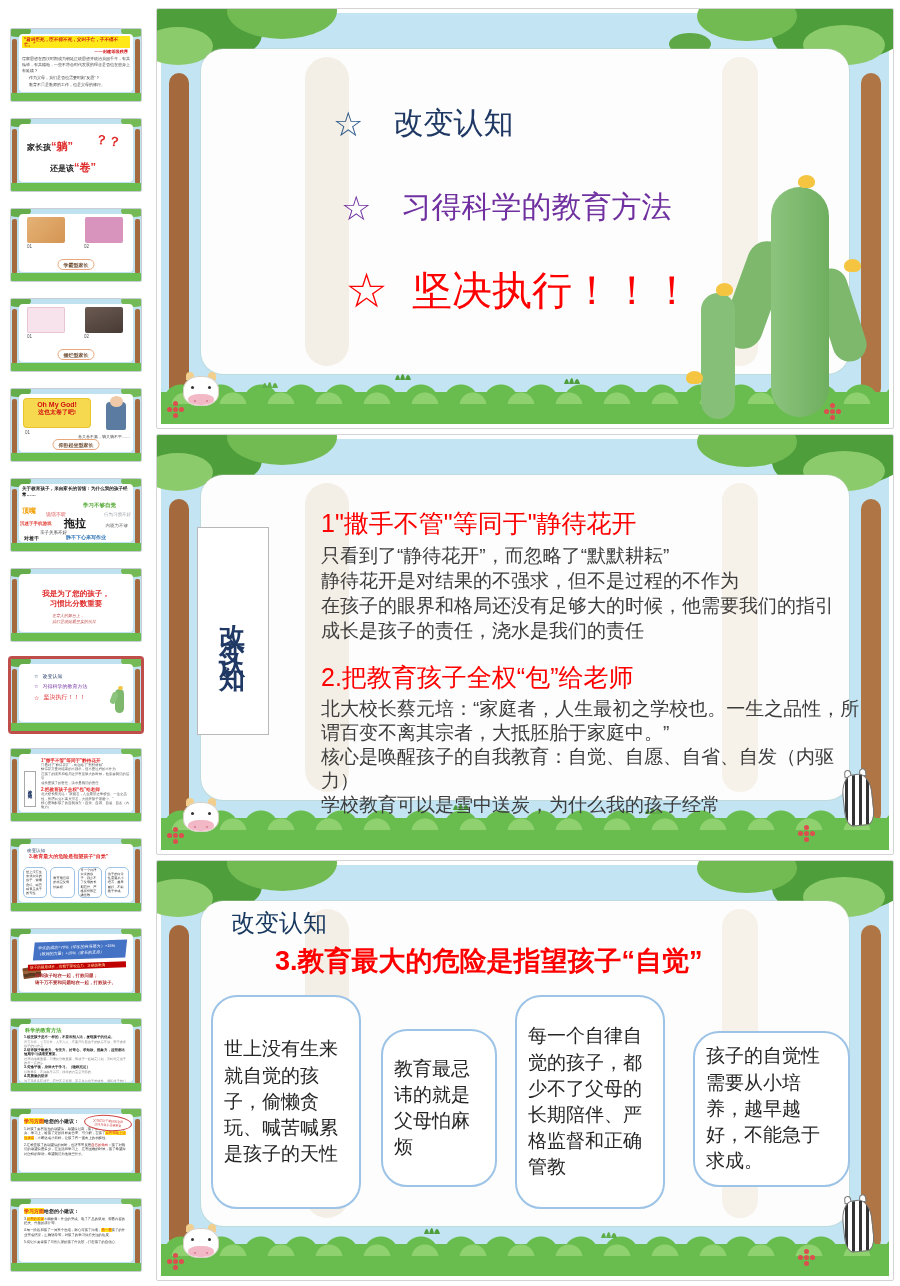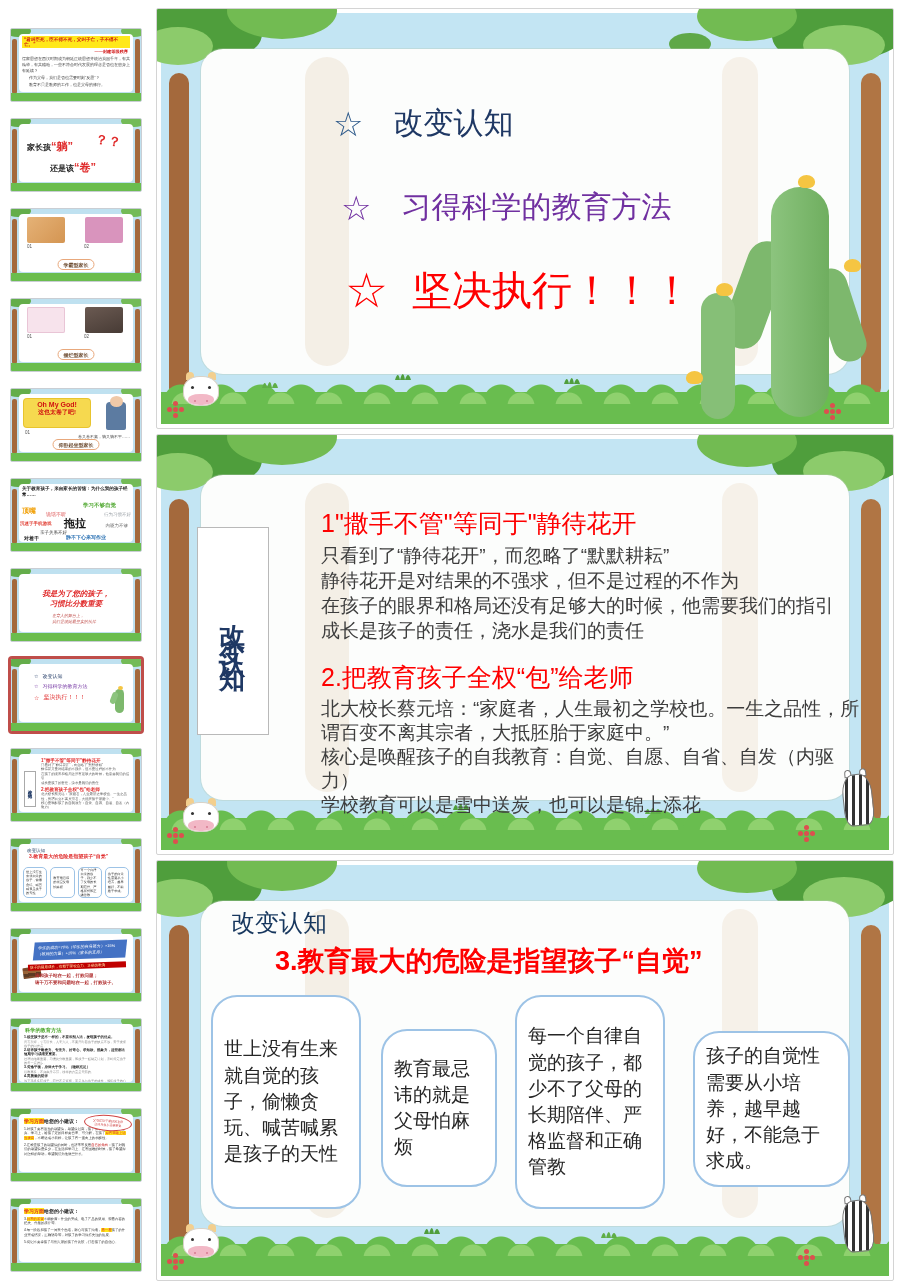--- a/index.html
+++ b/index.html
@@ -56,21 +56,21 @@
   .w3 { left:64px; top:18px; font-size:5.5px; font-weight:bold; color:#4ea72e; }
   .w4 { right:2px; top:28px; font-size:4.5px; color:#9aa0a6; }
   .w5 { left:1px; top:37px; font-size:4.5px; font-weight:bold; color:#e03c31; }
   .w6 { left:45px; top:32px; font-size:11px; font-weight:bold; color:#1a1a1a; }
   .w7 { right:5px; top:39px; font-size:4.5px; color:#666; }
   .w8 { left:21px; top:46px; font-size:4.5px; color:#333; }
   .w9 { left:5px; top:51px; font-size:5px; font-weight:bold; color:#111; }
   .w10 { left:47px; top:50px; font-size:5px; font-weight:bold; color:#2e74b5; }
 
   
-  .pl { text-align:center; font-size:7.5px; font-weight:bold; color:#e02b2b;font-style:italic; }
+  .pl { text-align:center; font-size:7.5px; font-weight:bold; color:#e02b2b; }
   .pl.first { margin-top:13px; }
   .psub { margin:4px 0 0 30px; font-size:4px; color:#c0504d; font-style:italic; line-height:1.5; }
 
   
   .m8row { display:flex; gap:4px; align-items:center; margin:4px 0 0 12px; font-size:5px; white-space:nowrap; }
   .m8row.r1 { margin-top:7px; color:#1f3864; }
   .m8row.r2 { color:#7030a0; }
   .m8row.r3 { color:#e02b2b; font-size:6px; }
   .mcact { position:absolute; right:9px; bottom:9px; width:9px; height:24px; background:#7db86d; border-radius:5px; }
   .mcact-arm { position:absolute; right:16px; bottom:18px; width:6px; height:12px; background:#8cc47e; border-radius:3px; transform:rotate(20deg); }
@@ -579,21 +579,21 @@
       <div class="s2p s2p1">
         <div>只看到了“静待花开”，而忽略了“默默耕耘”</div>
         <div>静待花开是对结果的不强求，但不是过程的不作为</div>
         <div>在孩子的眼界和格局还没有足够大的时候，他需要我们的指引</div>
         <div>成长是孩子的责任，浇水是我们的责任</div>
       </div>
       <div class="s2h s2h2">2.把教育孩子全权“包”给老师</div>
       <div class="s2p s2p2">
         <div>北大校长蔡元培：“家庭者，人生最初之学校也。一生之品性，所谓百变不离其宗者，大抵胚胎于家庭中。”</div>
         <div>核心是唤醒孩子的自我教育：自觉、自愿、自省、自发（内驱力）</div>
-        <div>学校教育可以是雪中送炭，也可以是锦上添花</div>
+        <div>学校教育可以是雪中送炭，为什么我的孩子经常</div>
       </div>
     </section>
 
     <section class="scene" id="slide3">
       <div class="sky"></div>
       <span class="trunk l"></span>
       <span class="trunk r"></span>
       <span class="bush bu1"></span>
       <span class="bush bu2"></span>
       <span class="bush bu3"></span>

